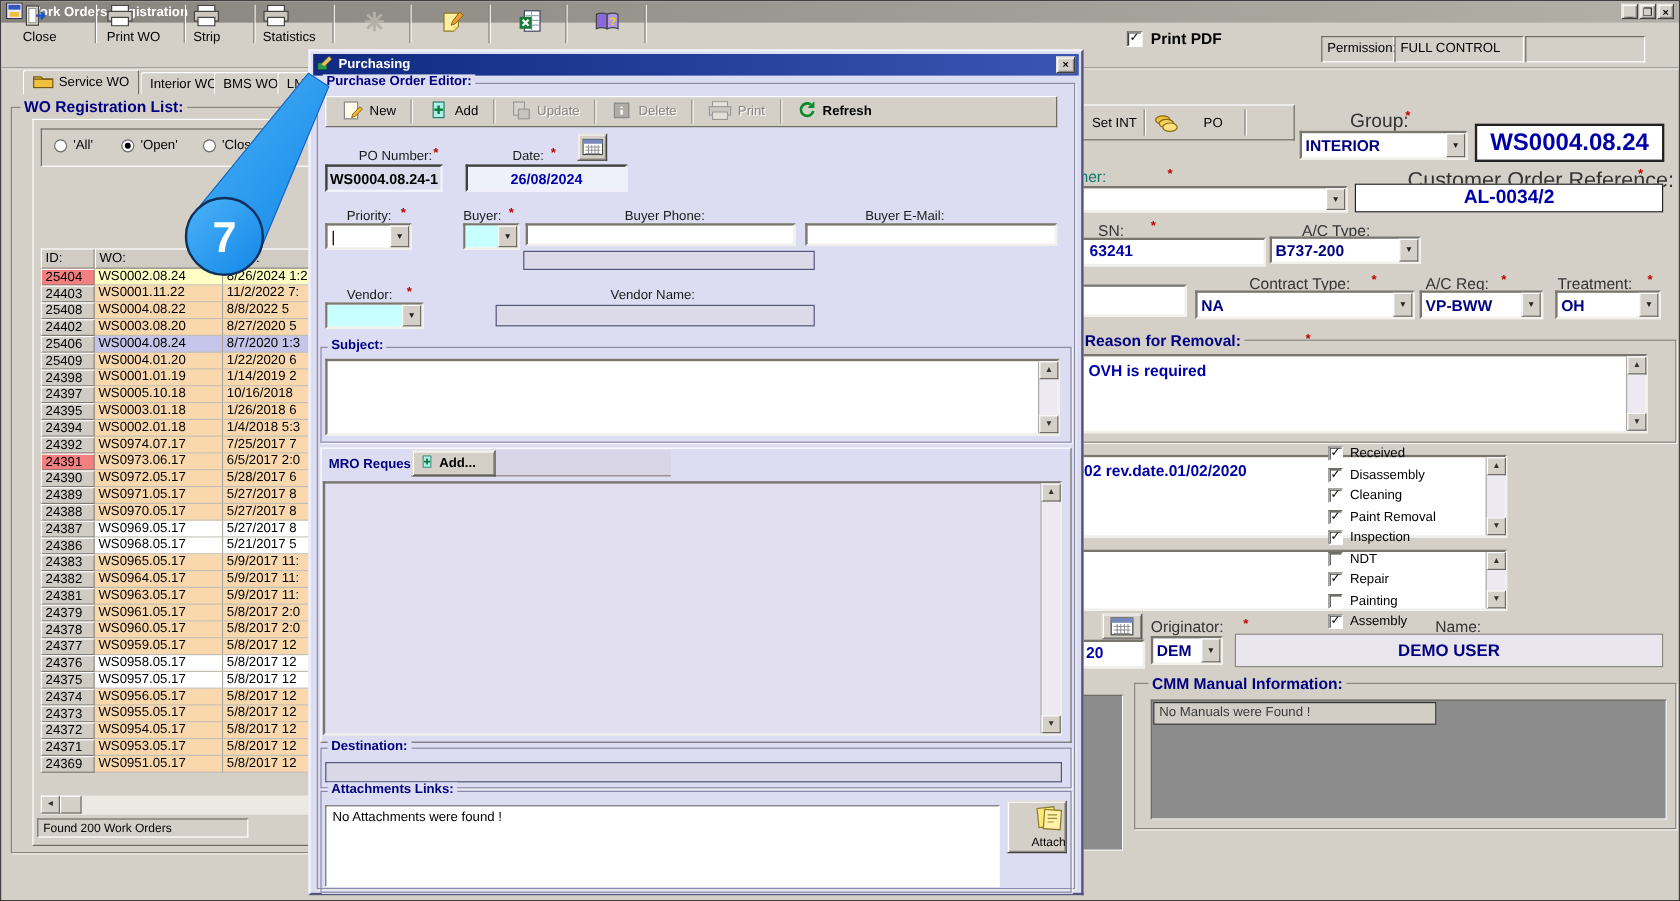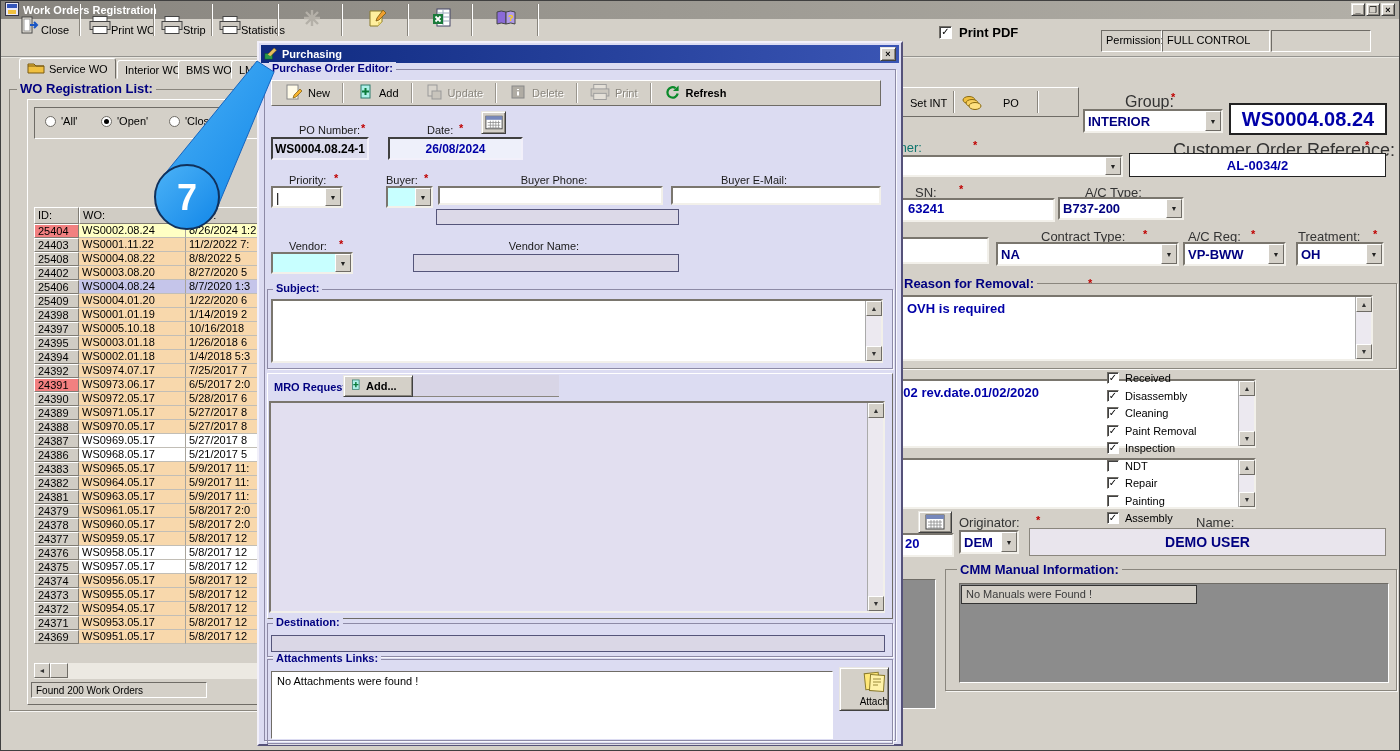--- a/index.html
+++ b/index.html
@@ -14,21 +14,21 @@
 .red{color:#c00000;font-weight:bold}
 .ctr{display:flex;align-items:center;justify-content:center}
 .grplbl{position:absolute;font-weight:bold;color:#000080;padding:0 3px;white-space:nowrap}
 .gbx{border:1px solid #8d8aa6;box-shadow:1px 1px 0 rgba(255,255,255,.8)}
 
 #titlebar{left:0;top:0;width:1400px;height:18px;background:linear-gradient(90deg,#87847e,#b3b0a8);display:flex;align-items:center;padding:0 4px;gap:4px}
 #titlebar .t{color:#fff;font-weight:bold;font-size:11px}
 .winbtn{width:14px;height:13px;background:#d4d0c8;font-size:9px;font-weight:bold;line-height:10px}
 
 #maintb{left:0;top:18px;width:1400px;height:39px;background:#d4d0c8;border-bottom:2px groove #e8e6e0}
-.tbbtn{position:absolute;top:2px;height:34px;display:flex;flex-direction:row;align-items:flex-end;justify-content:space-between;padding:1px 2px}
+.tbbtn{position:absolute;top:2px;height:34px;display:flex;flex-direction:column;align-items:flex-start;justify-content:space-between;padding:1px 2px}
 .tbbtn .cap{font-size:11px;white-space:nowrap}
 .vsep{position:absolute;top:3px;width:2px;height:32px;border-left:1px solid #8a867e;border-right:1px solid #fff}
 .icobtn{position:absolute;top:4px;width:26px;height:26px;display:flex;align-items:center;justify-content:center}
 
 .tab{position:absolute;background:#d4d0c8;border:1px solid;border-color:#fff #6f6c66 #d4d0c8 #fff;border-radius:3px 3px 0 0;display:flex;align-items:center;gap:4px;padding:0 7px;font-size:11px}
 .tab.active{font-weight:normal}
 
 .tc{overflow:hidden;white-space:nowrap;font-size:11px}
 .thc{position:absolute;top:206px;height:17px;background:#d0ccc4;border:1px solid;border-color:#fff #807c74 #807c74 #fff;padding:1px 3px}
 .trow{display:flex;height:14px}
@@ -387,21 +387,21 @@
   <div class="abs white ctr" style="left:1228px;top:102px;width:158px;height:32px;border:2px solid #222;font-size:20px;font-weight:bold;color:#0000a8">WS0004.08.24</div>
 
   <div class="lbl" style="left:861px;top:139px;font-size:13px;color:#0f766e">Customer:</div>
   <span class="red abs" style="left:972px;top:138px">*</span>
   <div class="combo" style="left:893px;top:154px;width:229px;height:22px">
     <span class="txt"></span>
     <span class="arrow">▼</span>
   </div>
   <div class="lbl" style="left:1172px;top:139px;font-size:18px;color:#333">Customer Order Reference:</div>
   <span class="red abs" style="left:1364px;top:138px">*</span>
-  <div class="abs white ctr" style="left:1128px;top:152px;width:257px;height:24px;border:1px solid #222;font-size:13px;font-weight:bold;color:#0000a8">AL-0034/2</div>
+  <div class="abs white ctr" style="left:1128px;top:152px;width:257px;height:24px;border:1px solid #222;font-size:16px;font-weight:bold;color:#0000a8">AL-0034/2</div>
 
   <div class="lbl" style="left:914px;top:184px;font-size:13px;color:#333">SN:</div>
   <span class="red abs" style="left:958px;top:182px">*</span>
   <div class="field" style="left:893px;top:197px;width:161px;height:24px;font-size:13px;font-weight:bold;color:#0000a8;padding-left:12px">63241</div>
   <div class="lbl" style="left:1084px;top:184px;font-size:13px;color:#333">A/C Type:</div>
   <div class="combo" style="left:1057px;top:196px;width:126px;height:23px">
     <span class="txt">B737-200</span>
     <span class="arrow">▼</span>
   </div>
 

